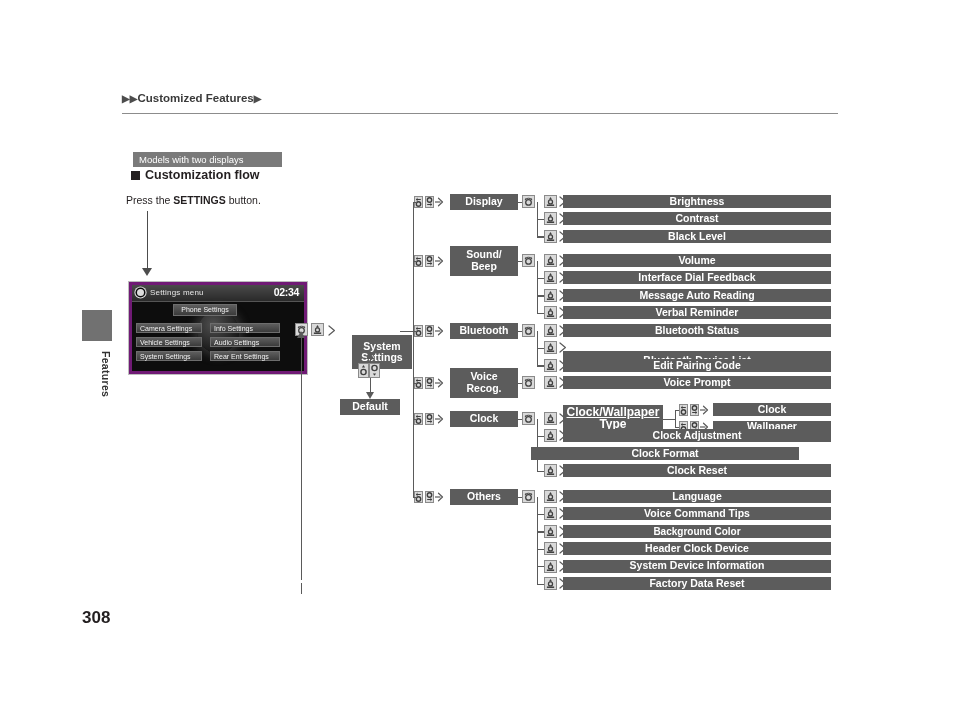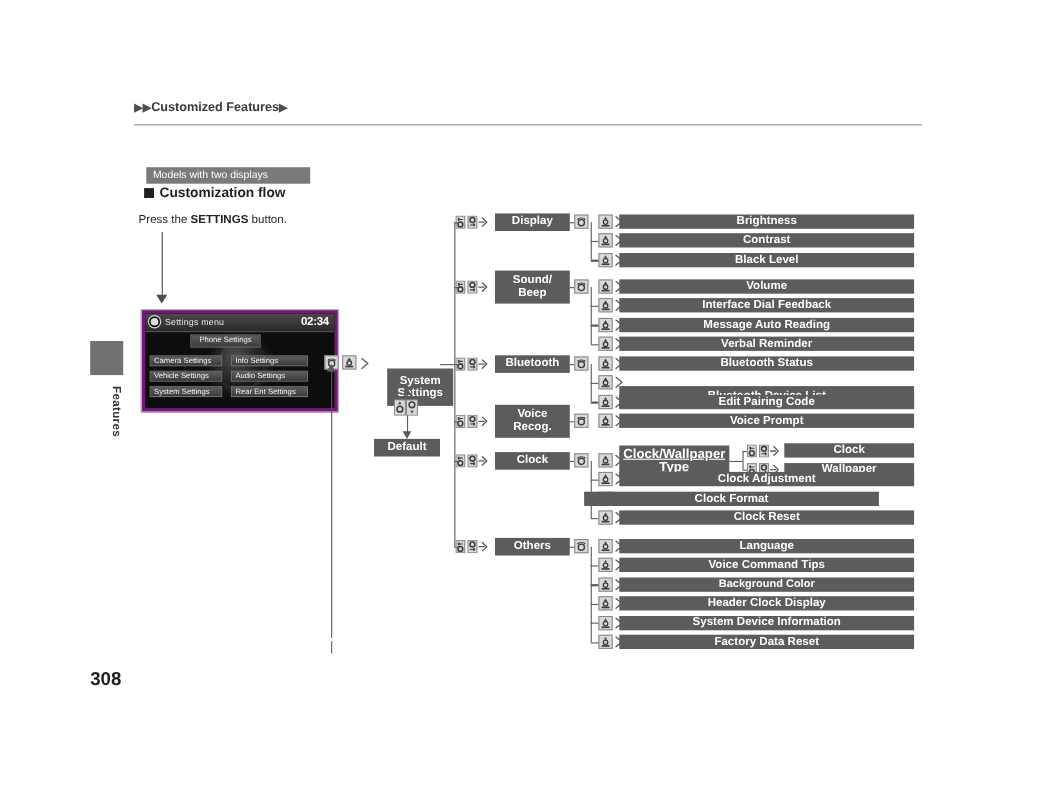--- a/index.html
+++ b/index.html
@@ -683,21 +683,21 @@
           <circle cx="6.5" cy="7.0" r="2.4" fill="none" stroke="#3f3f3f" stroke-width="1.5"></circle>
           <rect x="2.2" y="10.0" width="8.6" height="1.8" fill="#3f3f3f"></rect>
         </svg>
       </div>
       <div class="fline hline" style="left: 537px; top: 548.7px; width: 7px;"></div>
       <div class="arrow" style="left: 559px; top: 543.2px;">
         <svg viewBox="0 0 8 11">
           <path d="M1 1 L6.4 5.5 L1 10" fill="none" stroke="#5a5a5a" stroke-width="1.2" stroke-linecap="round" stroke-linejoin="round"></path>
         </svg>
       </div>
-      <div class="fbox" style="left: 563px; top: 542.2px; width: 268px; height: 13px; font-size: 10.5px;">Header Clock Display</div>
+      <div class="fbox" style="left: 563px; top: 542.2px; width: 268px; height: 13px; font-size: 10.5px;">Header Clock Device</div>
       <div class="icon-chip" style="left: 544px; top: 559.6px;">
         <svg viewBox="0 0 13 13">
           <path d="M6.5 1.2 L4.7 4.0 L8.3 4.0 Z" fill="#3f3f3f"></path>
           <circle cx="6.5" cy="7.0" r="2.4" fill="none" stroke="#3f3f3f" stroke-width="1.5"></circle>
           <rect x="2.2" y="10.0" width="8.6" height="1.8" fill="#3f3f3f"></rect>
         </svg>
       </div>
       <div class="fline hline" style="left: 537px; top: 566.1px; width: 7px;"></div>
       <div class="arrow" style="left: 559px; top: 560.6px;">
         <svg viewBox="0 0 8 11">

